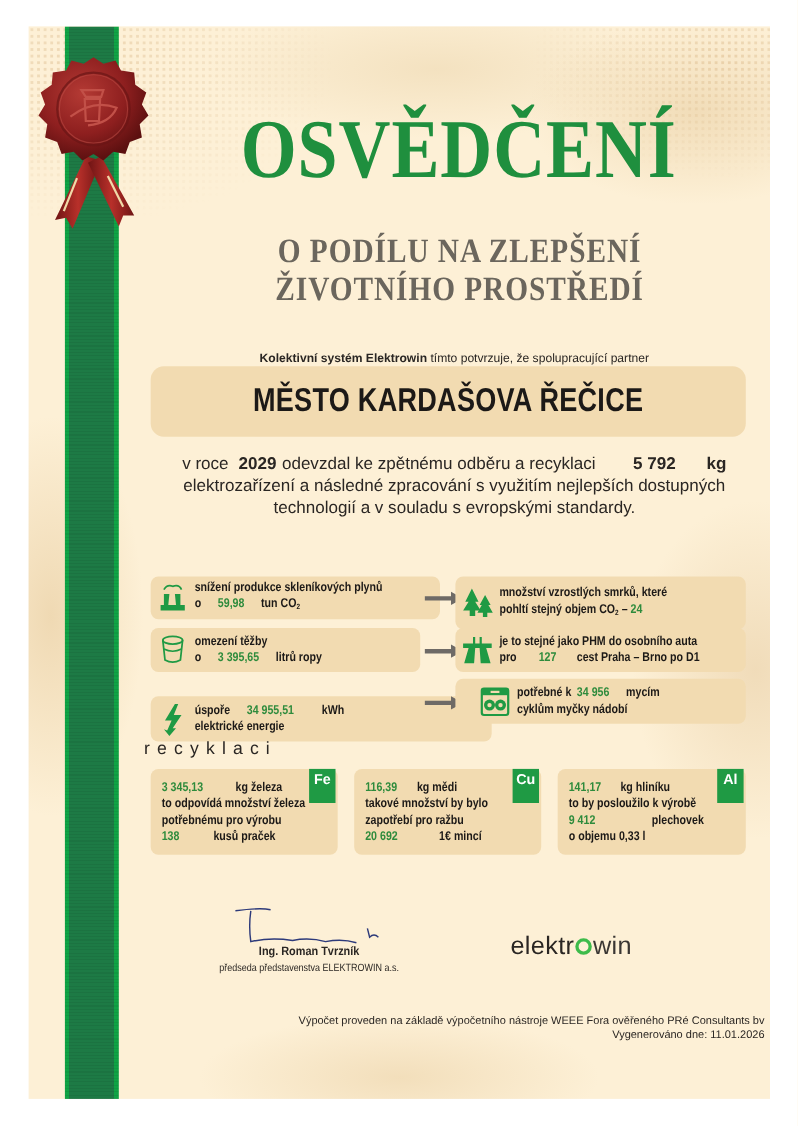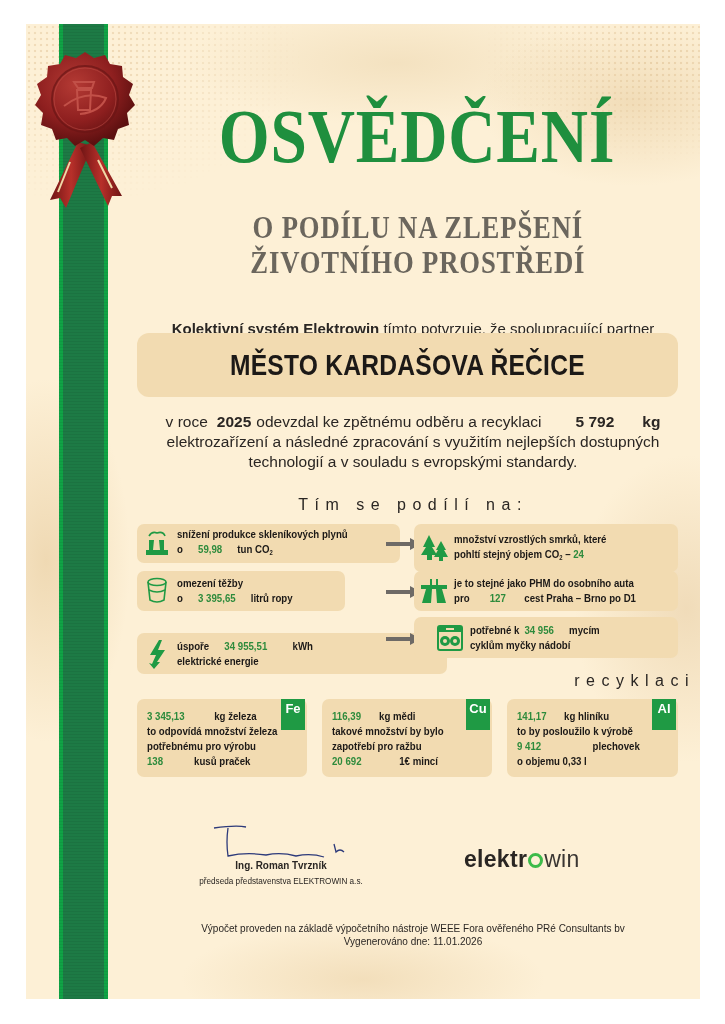--- a/index.html
+++ b/index.html
@@ -52,21 +52,21 @@
     position: absolute; left: 100px; width: 574px; text-align: center;
     font-family: "Liberation Serif", serif; font-weight: bold; font-size: 31px;
     color: #6b665d; letter-spacing: 1px; transform: scaleX(0.86); transform-origin: 56% 50%;
     line-height: 34px;
   }
   .sub1 { top: 187px; }
   .sub2 { top: 222px; }
 
   .confirm {
     position: absolute; left: 105px; top: 296px; width: 564px; text-align: center;
-    font-size: 15px; color: #2a2623; white-space: nowrap;
+    font-size: 11px; color: #2a2623; white-space: nowrap;
   }
   .confirm b { font-weight: bold; }
 
   .name-banner {
     position: absolute; left: 111px; top: 309px; width: 541px; height: 64px;
     background: #f2dbb1; border-radius: 12px;
     display: flex; align-items: center; justify-content: center;
   }
   .name-banner span {
     font-family: "Liberation Sans", sans-serif; font-weight: bold; font-size: 30px; color: #1c1917;
@@ -95,21 +95,21 @@
     font-family: "Liberation Sans", sans-serif; font-weight: bold; font-size: 11.5px;
     line-height: 15px; color: #1c1917; transform: scaleX(0.84); transform-origin: 0 50%;
     white-space: nowrap;
   }
   .num { color: #2e8b3c; }
   .sub { font-size: 7px; vertical-align: -2px; }
 
   .arrow { position: absolute; width: 36px; height: 14px; }
 
   .recycle-heading {
-    position: absolute; left: 105px; top: 672px; width: 564px; text-align: right;
+    position: absolute; left: 105px; top: 672px; width: 564px; text-align: left;
     font-size: 16px; letter-spacing: 6.5px; color: #2a2623;
   }
   .rbox {
     position: absolute; top: 675px; height: 78px; background: #f2dbb1; border-radius: 7px;
   }
   .rbox .badge {
     position: absolute; right: 2px; top: 0; width: 24px; height: 31px; background: #1f9a44;
     color: #ffffff; font-weight: bold; font-size: 13px; text-align: center; line-height: 19px;
   }
   .rbox .rtxt {
@@ -125,29 +125,29 @@
     font-weight: bold; font-size: 11px; color: #2a2623; transform: scaleX(0.9);
   }
   .signer-role {
     position: absolute; left: 145px; top: 851px; width: 220px; text-align: center;
     font-size: 9.5px; color: #2a2623; transform: scaleX(0.86);
   }
   .logo {
     position: absolute; left: 438px; top: 822px; font-size: 23px; color: #2a2623;
     letter-spacing: 0.3px; display: flex; align-items: baseline;
   }
-  .logo .bold { font-weight: bold; text-align: center; }
+  .logo .bold { font-weight: normal; text-align: center; }
   .logo .thin { font-weight: normal; color: #3a3633; }
   .logo .o {
     display: inline-block; width: 15px; height: 15px; border: 3px solid #3dbb4a; border-radius: 50%;
     border-top-color: #3dbb4a; margin: 0 1px; position: relative; top: 1px;
   }
 
   .footer {
-    position: absolute; left: 105px; top: 898px; width: 564px; text-align: center;
+    position: absolute; left: 105px; top: 898px; width: 564px; text-align: right;
     font-size: 10px; line-height: 13px; color: #2a2623;
   }
 </style>
 </head>
 <body>
 
 <div class="page">
   <div class="dots"></div>
   <div class="dots tr"></div>
 
@@ -186,33 +186,32 @@
   <div class="confirm"><b>Kolektivní systém Elektrowin</b><span> tímto potvrzuje, že spolupracující partner</span></div>
 
   <div class="name-banner">
     <span>MĚSTO KARDAŠOVA ŘEČICE</span>
   </div>
 
   <div class="statement">
     <div class="line1">
       <span>v roce</span>
       <span class="gap" style="width:9px"></span>
-      <b>2025</b>
+      <b>2029</b>
       <span class="gap" style="width:5px"></span>
       <span>odevzdal ke zpětnému odběru a recyklaci</span>
       <span class="gap" style="width:34px"></span>
       <b>5 792</b>
       <span class="gap" style="width:28px"></span>
       <b>kg</b>
     </div>
     <div>elektrozařízení a následné zpracování s využitím nejlepších dostupných</div>
     <div>technologií a v souladu s evropskými standardy.</div>
   </div>
 
-  <div class="share-heading">Tím se podílí na:</div>
 
   <div class="box" style="left:111px;top:500px;width:263px;height:39px;">
     <div class="ico">
       <svg width="28" height="28" viewBox="0 0 28 28">
         <path d="M6 6 Q9 1 14 3 Q20 1 22 6" fill="none" stroke="#1f9a44" stroke-width="1.6"></path>
         <path d="M6 10 L11 10 L10 20 L6 20 Z M16 10 L21 10 L21 20 L17 20 Z" fill="#1f9a44"></path>
         <rect x="3" y="20" width="22" height="5" fill="#1f9a44"></rect>
       </svg>
     </div>
     <div class="txt">
@@ -229,21 +228,21 @@
         <path d="M10 2 L16 14 L13 14 L18 22 L13 22 L13 27 L8 27 L8 22 L2 22 L7 14 L4 14 Z" fill="#1f9a44"></path>
         <path d="M22 8 L27 17 L25 17 L29 24 L24 24 L24 28 L20 28 L20 24 L15 24 L19 17 L17 17 Z" fill="#1f9a44"></path>
       </svg>
     </div>
     <div class="txt">
       <div>množství vzrostlých smrků, které</div>
       <div><span>pohltí stejný objem CO</span><span class="sub">2</span><span> – </span><span class="num">24</span></div>
     </div>
   </div>
 
-  <div class="box" style="left:111px;top:547px;width:208px;height:40px;">
+  <div class="box" style="left:111px;top:547px;width:245px;height:40px;">
     <div class="ico">
       <svg width="26" height="28" viewBox="0 0 26 28">
         <ellipse cx="13" cy="5" rx="9" ry="3.5" fill="none" stroke="#1f9a44" stroke-width="1.6"></ellipse>
         <path d="M4 5 L6 23 Q13 27 20 23 L22 5" fill="none" stroke="#1f9a44" stroke-width="1.6"></path>
         <path d="M5 13 Q13 17 21 13" fill="none" stroke="#1f9a44" stroke-width="1.4"></path>
       </svg>
     </div>
     <div class="txt">
       <div>omezení těžby</div>
       <div><span>o</span><span style="display:inline-block;width:18px"></span><span class="num">3 395,65</span><span style="display:inline-block;width:18px"></span><span>litrů ropy</span></div>

